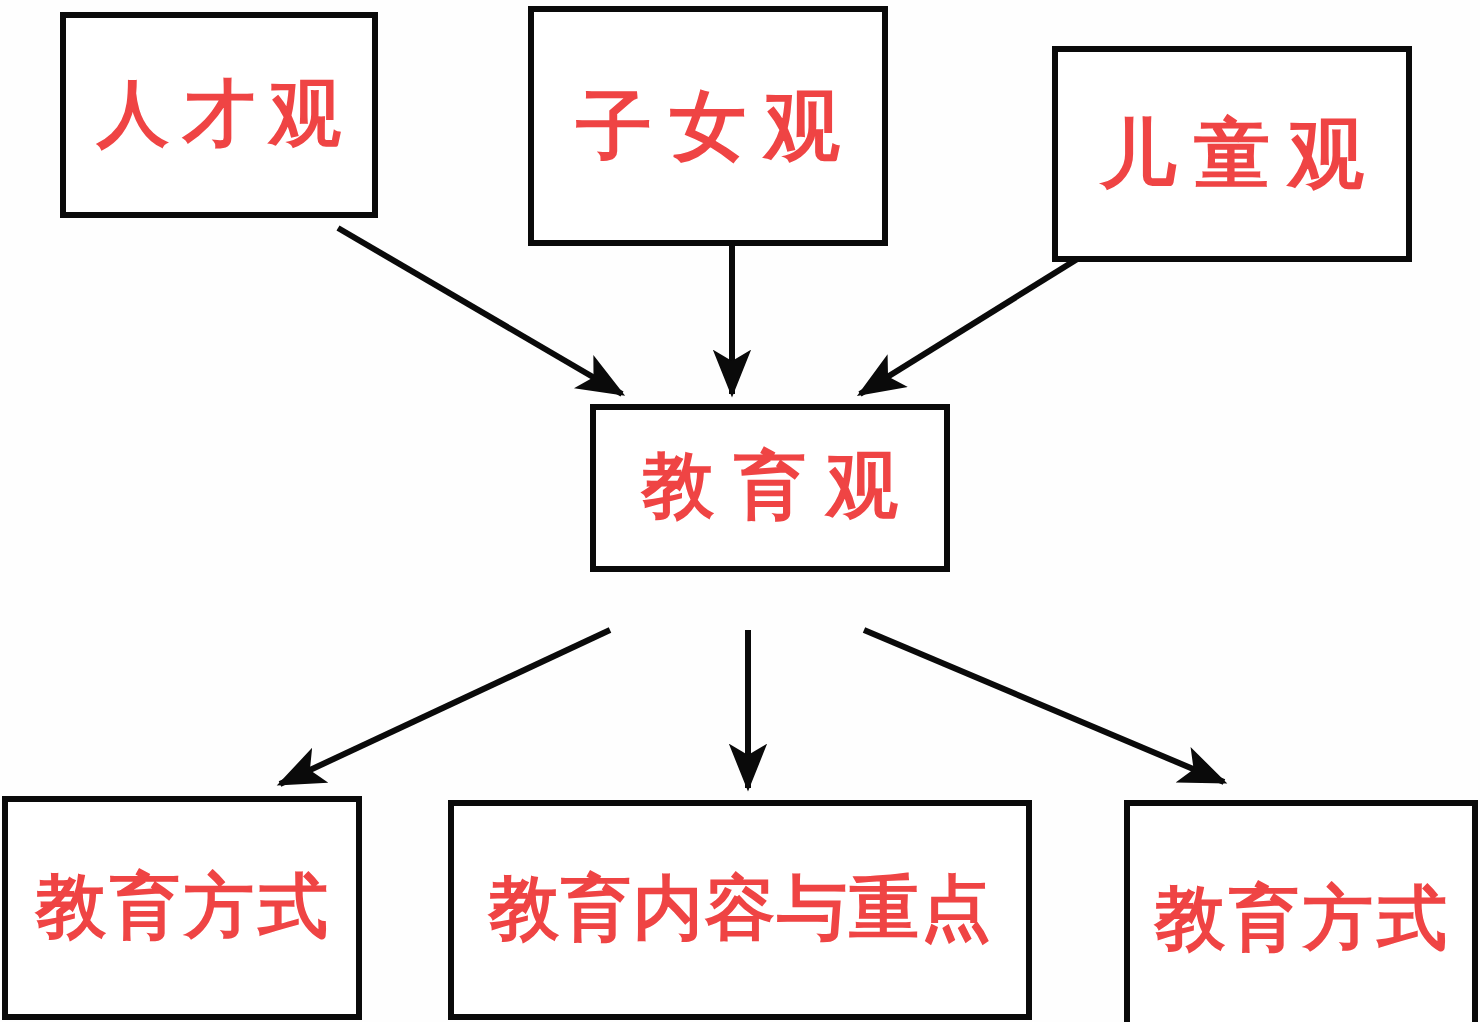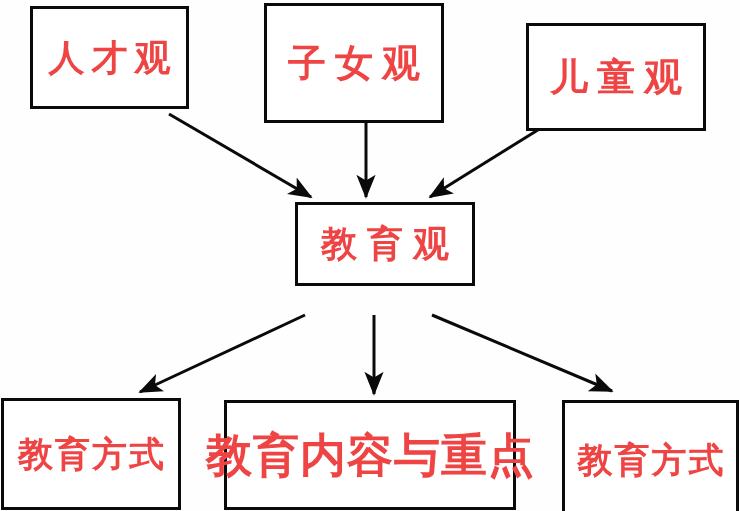--- a/index.html
+++ b/index.html
@@ -57,21 +57,21 @@
 
   
   #node-jiaoyangtaidu {
     left: 1px; top: 398px; width: 180px; height: 112px;
   }
   #node-jiaoyangtaidu .node-label { font-size: 35px; letter-spacing: 2px; text-indent: 2px; }
 
   #node-neirongzhongdian {
     left: 224px; top: 400px; width: 292px; height: 110px;
   }
-  #node-neirongzhongdian .node-label { font-size: 46px; letter-spacing: 1px; text-indent: 1px; }
+  #node-neirongzhongdian .node-label { font-size: 35px; letter-spacing: 1px; text-indent: 1px; }
 
   #node-jiaoyufangshi {
     left: 562px; top: 400px; width: 177px; height: 120px;
   }
   #node-jiaoyufangshi .node-label { font-size: 35px; letter-spacing: 2px; text-indent: 2px; }
 
   #edge-layer {
     position: absolute;
     left: 0; top: 0;
     width: 740px;

